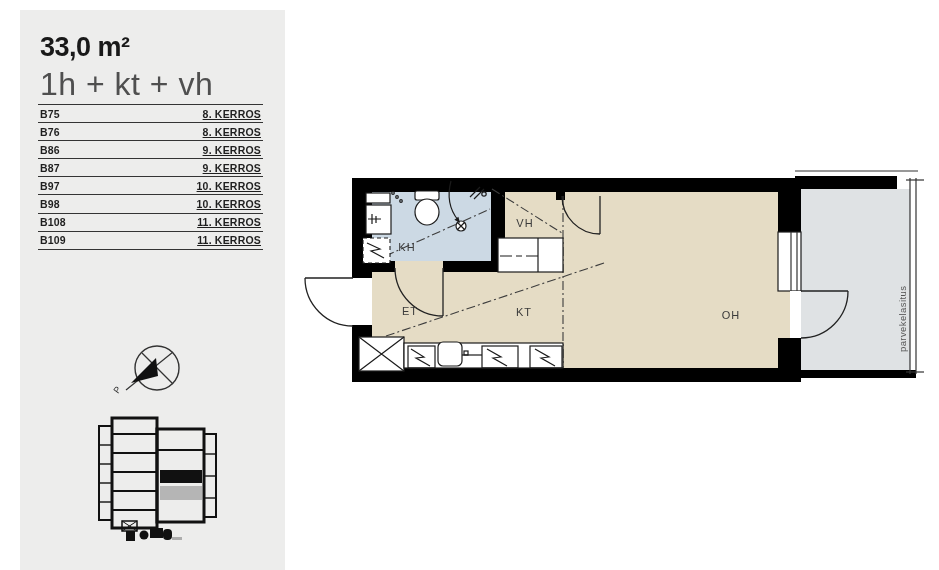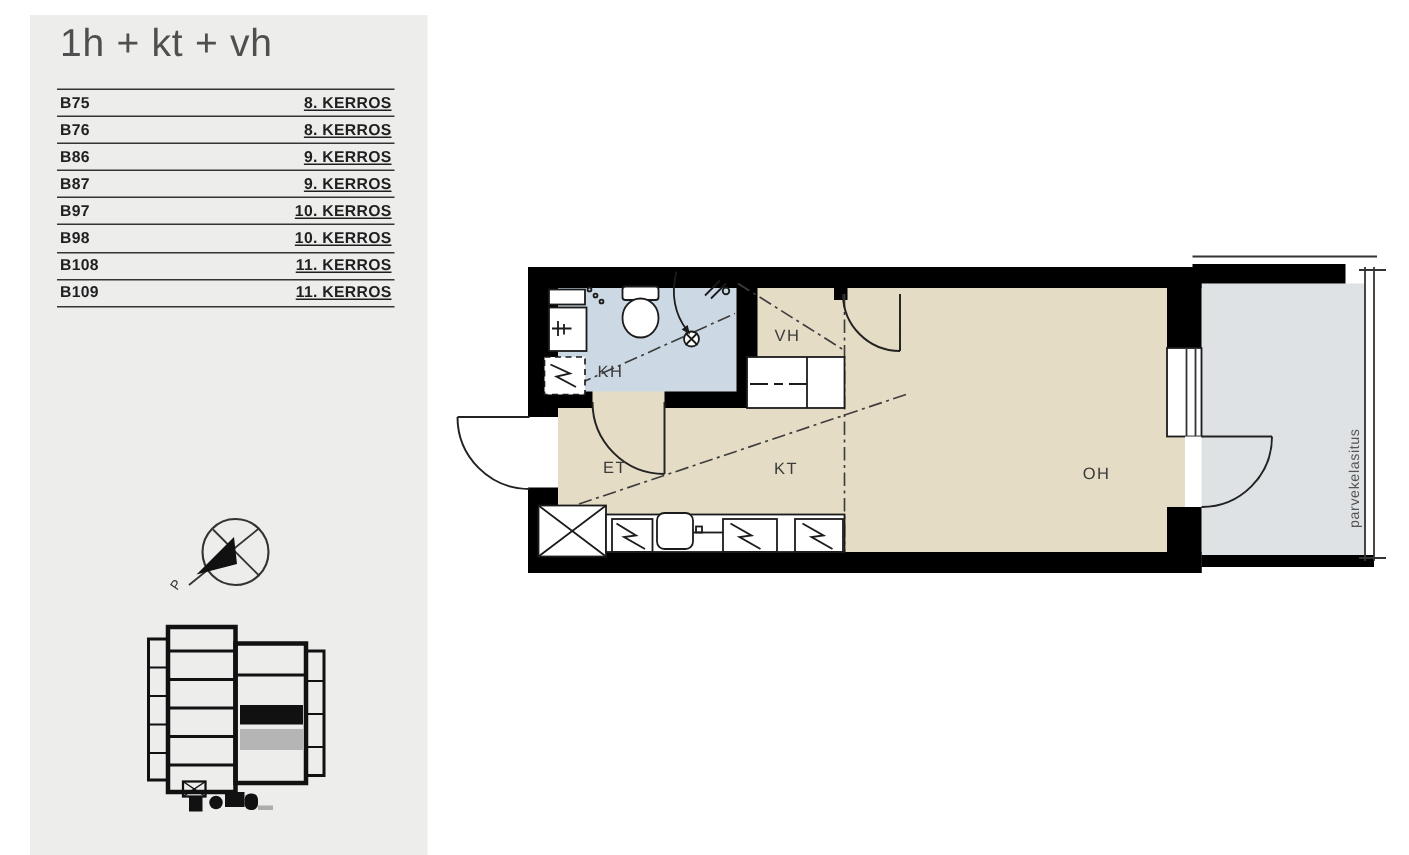--- a/index.html
+++ b/index.html
@@ -9,24 +9,24 @@
   }
   
   .sidebar{
     position:absolute;left:20px;top:10px;width:265px;height:560px;
     background:var(--sidebar_bg,#ededec);
   }
   .area-title{
     margin:22px 0 0 20px;font-size:27px;font-weight:bold;color:#191919;letter-spacing:-0.5px;
   }
   .room-config{
-    margin:3px 0 0 20px;font-size:26px;font-weight:400;color:#4f4f4f;letter-spacing:0.5px;
+    margin:3px 0 0 20px;font-size:32px;font-weight:400;color:#4f4f4f;letter-spacing:0.5px;
   }
   .apt-table{
-    margin:15px 22px 0 18px;border-top:1.5px solid #343434;text-align:right;
+    margin:1px 22px 0 18px;border-top:1.5px solid #343434;text-align:right;
   }
   .apt-row{
     display:flex;justify-content:space-between;align-items:center;
     height:17.1px;border-bottom:1.5px solid #343434;
     font-size:10.5px;font-weight:bold;color:#1f1f1f;letter-spacing:0.2px;
   }
   .apt-id{padding-left:2px;}
   .apt-floor{padding-right:2px;text-decoration:underline;}
   svg{position:absolute;}
   .compass-svg{left:90px;top:318px;width:90px;height:72px;}
@@ -43,20 +43,21 @@
   .doorline{stroke:#222222;stroke-width:1.3;fill:none;}
   .dashdot{stroke:#3d3d3d;stroke-width:1.1;fill:none;stroke-dasharray:9 3 2 3;}
   .room-label{font-family:"Liberation Sans",sans-serif;font-size:11px;fill:#3b3b3b;letter-spacing:1px;}
   .balcony-label{font-family:"Liberation Sans",sans-serif;font-size:9.5px;fill:#555555;letter-spacing:0.4px;}
   .compass-label{font-family:"Liberation Sans",sans-serif;font-size:9px;fill:#333333;}
 </style>
 </head>
 <body>
 
 <div class="sidebar">
+  <div class="area-title">33,0 m²</div>
   <div class="room-config">1h + kt + vh</div>
   <div class="apt-table">
       <div class="apt-row">
         <span class="apt-id">B75</span>
         <span class="apt-floor">8. KERROS</span>
       </div>
       <div class="apt-row">
         <span class="apt-id">B76</span>
         <span class="apt-floor">8. KERROS</span>
       </div>

